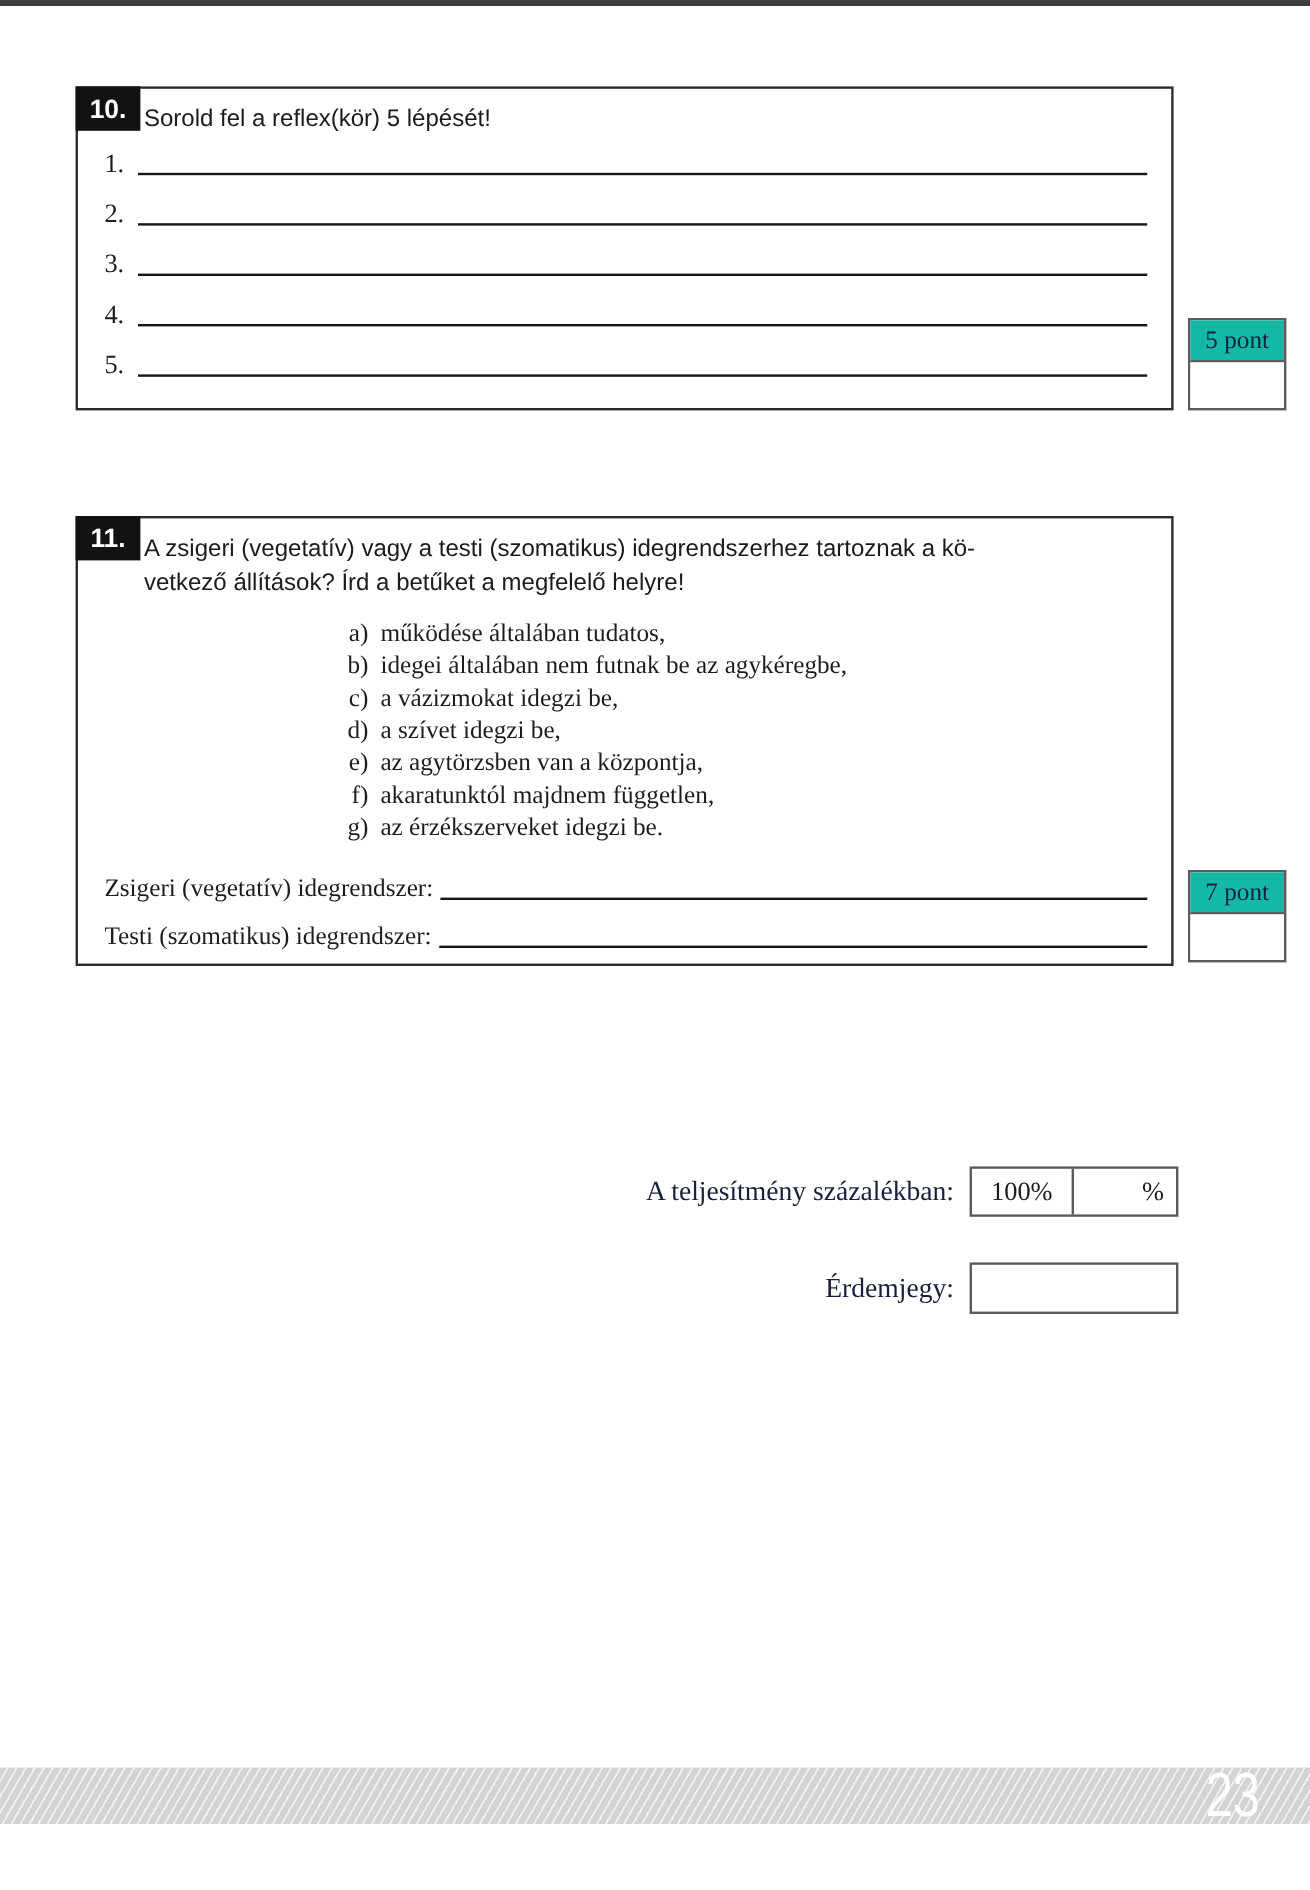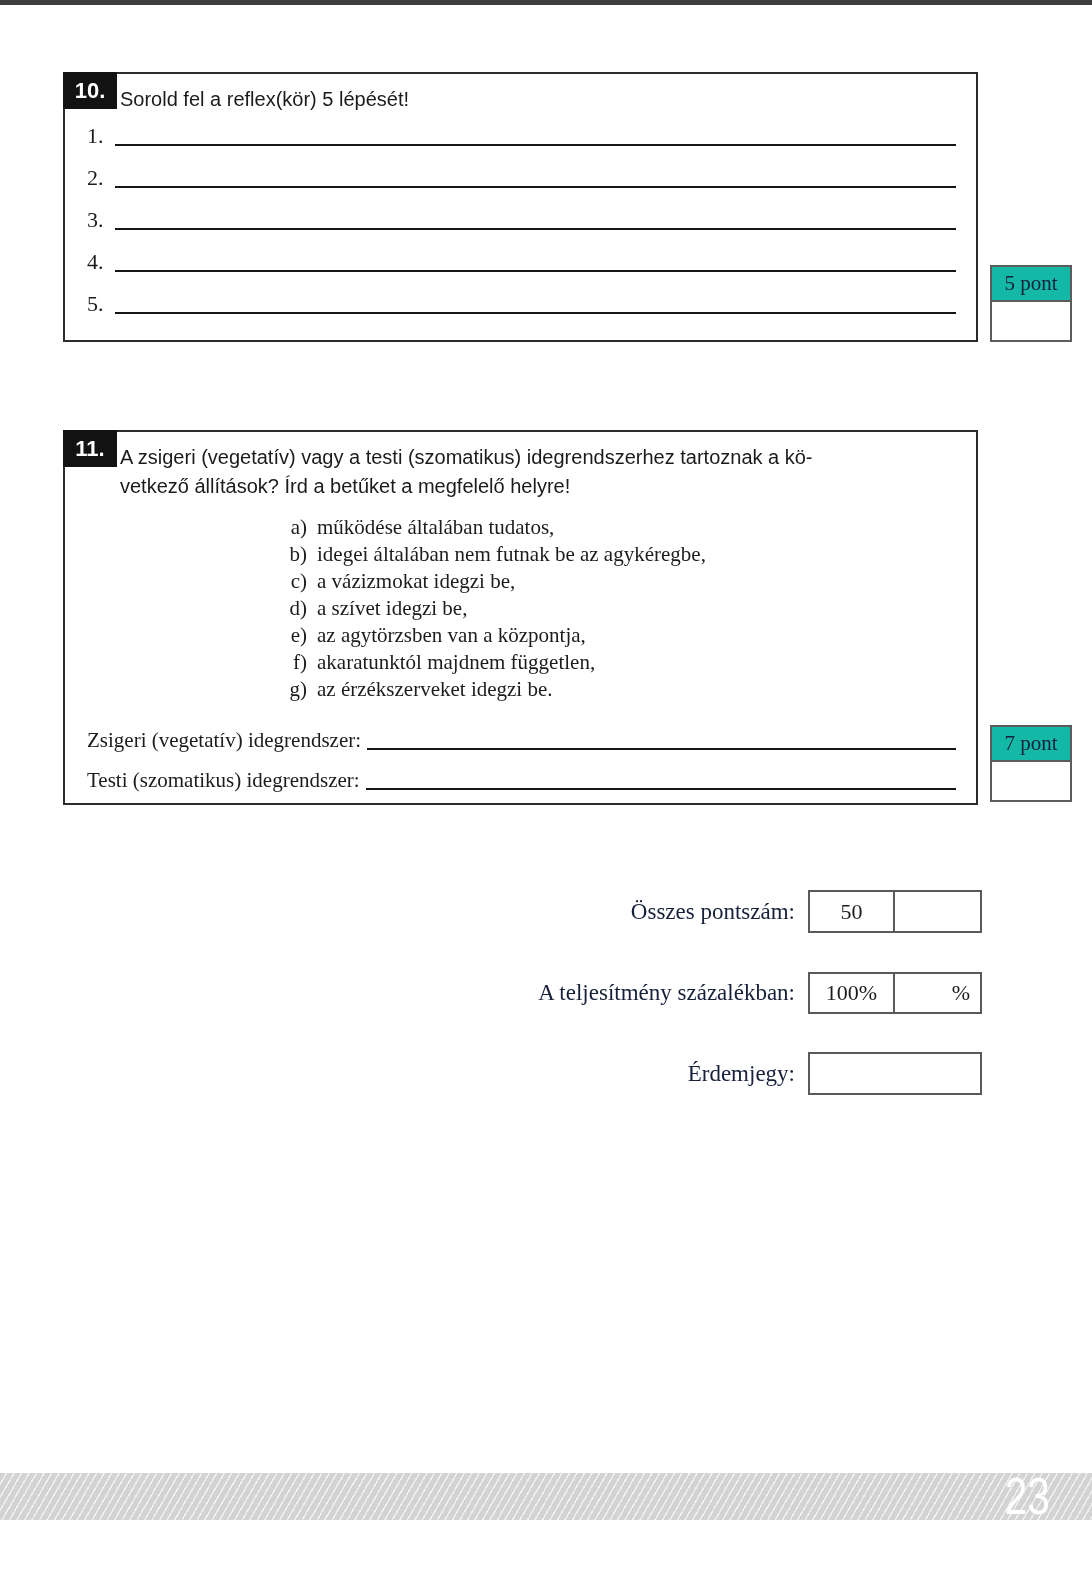--- a/index.html
+++ b/index.html
@@ -178,25 +178,20 @@
       <span class="line"></span>
     </div>
   </div>
 
   <div class="points" id="points-11">
     <div class="head">7 pont</div>
     <div class="cell"></div>
   </div>
 
   <div class="sum-row" id="sum-0">
-    <div class="sum-label">Összes pontszám:</div>
-    <div class="score-box">
-      <div class="c1">50</div>
-      <div class="c2"></div>
-    </div>
   </div>
 
   <div class="sum-row" id="sum-1">
     <div class="sum-label">A teljesítmény százalékban:</div>
     <div class="score-box">
       <div class="c1">100%</div>
       <div class="c2">%</div>
     </div>
   </div>
 

